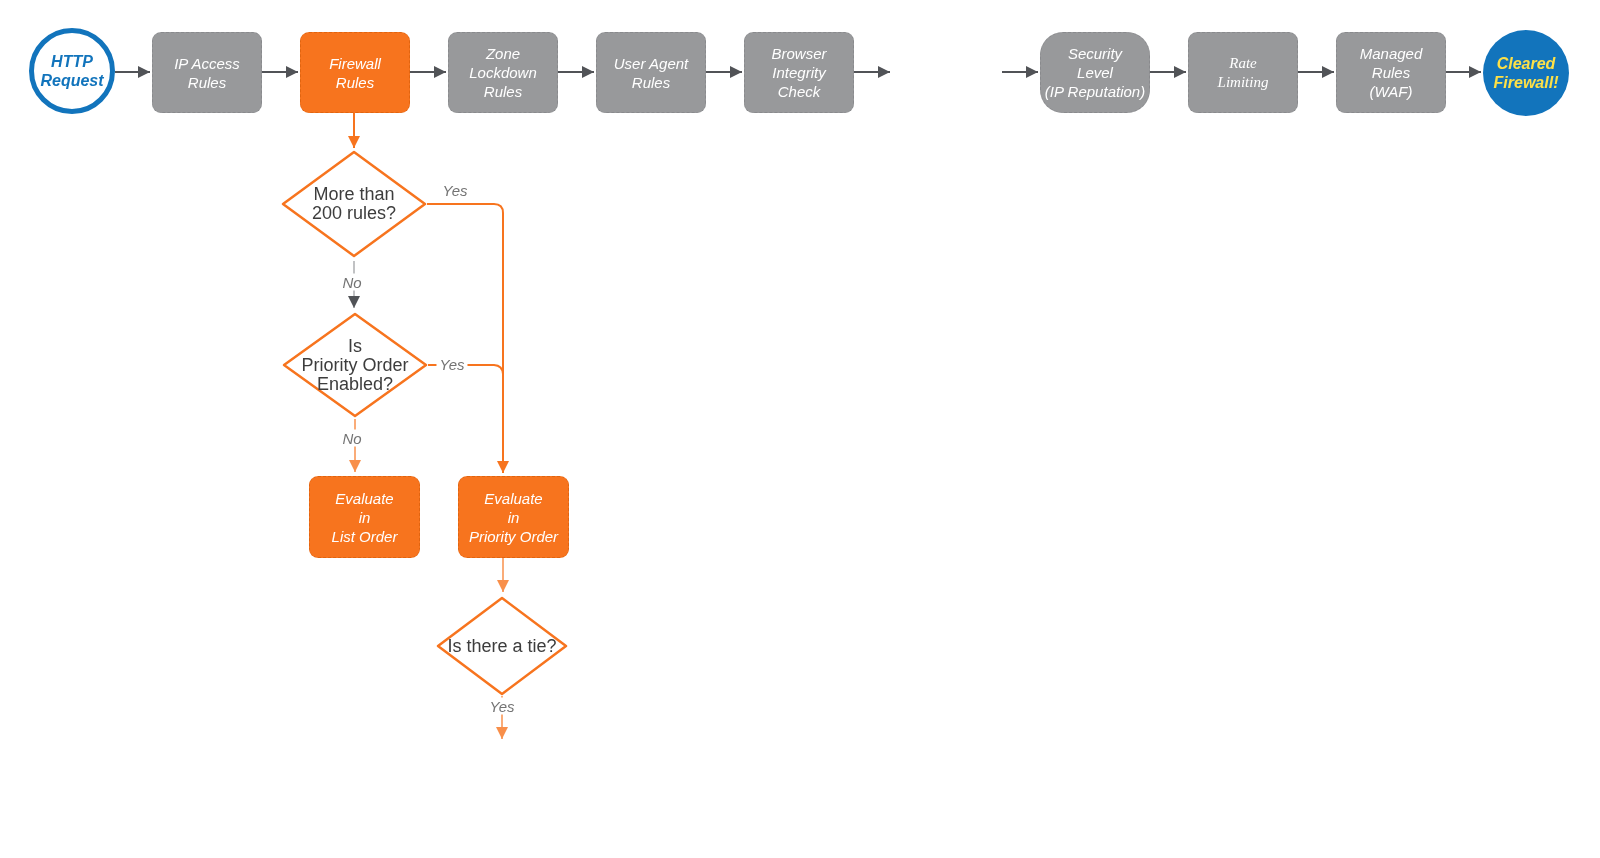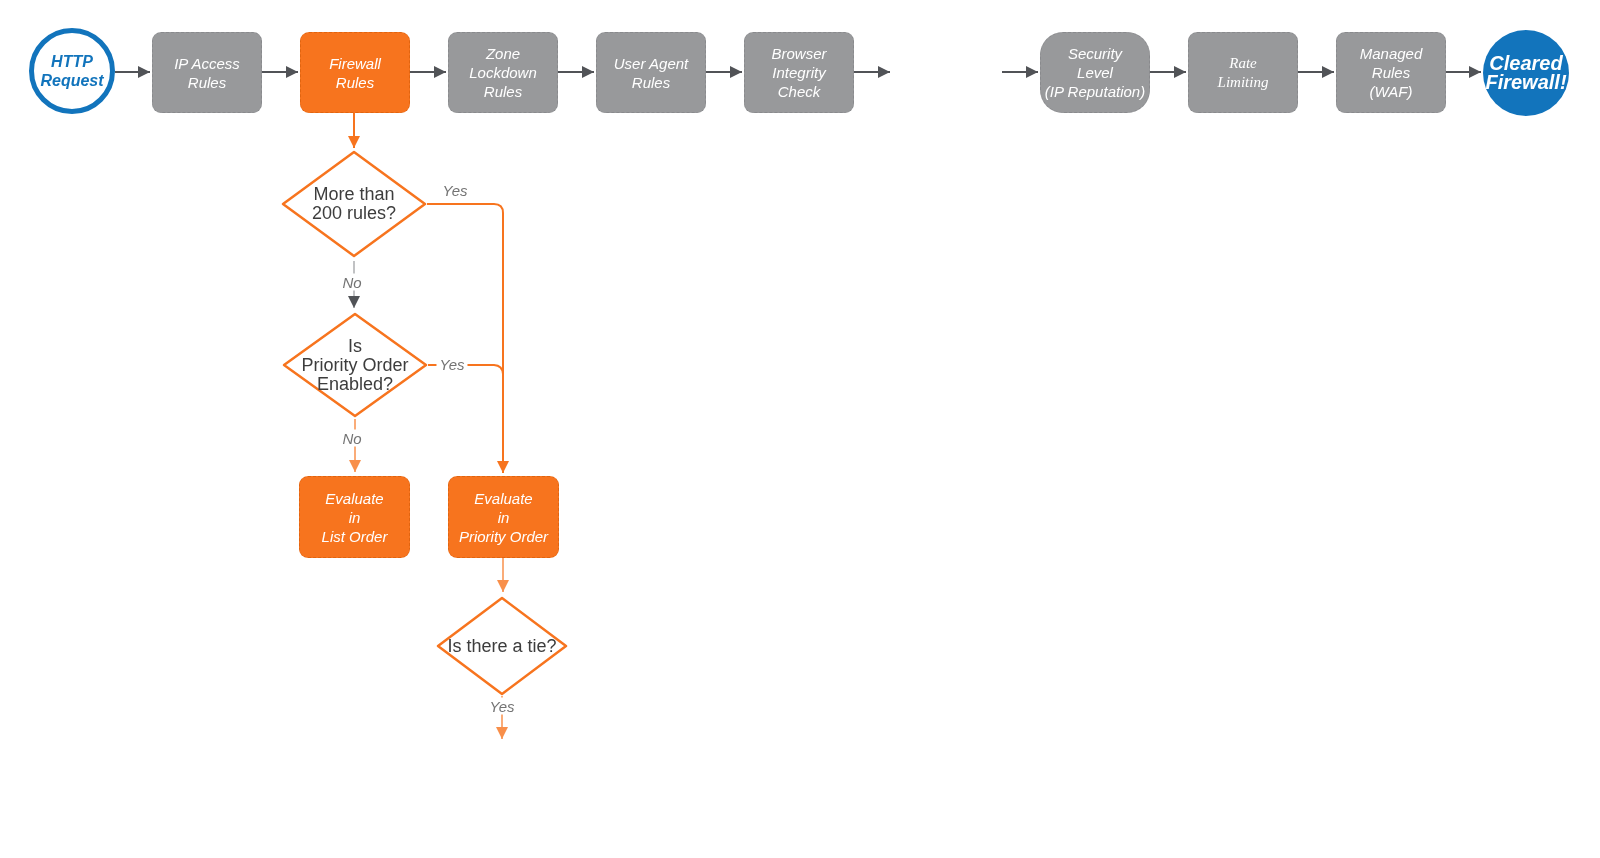--- a/index.html
+++ b/index.html
@@ -19,32 +19,32 @@
     background: #98999B; border: 1px dashed #898A8D;
     color: #ffffff; font-style: italic; font-size: 15px; line-height: 19px;
   }
   .stage.highlight, .action {
     background: #F7741E; border: 1px dashed #E06410; color: #ffffff;
   }
   .action {
     border-radius: 9px; font-style: italic; font-size: 15px; line-height: 19px;
     width: 111px; height: 82px;
     display: flex; align-items: center; justify-content: center;
-    text-align: center; white-space: pre-line; position: absolute; box-sizing: border-box;
+    text-align: center; white-space: pre-line; position: absolute; box-sizing: border-box; margin-left: 10px;
   }
   .circle {
     border-radius: 50%; font-weight: bold; font-style: italic;
     font-size: 16px; line-height: 19px;
   }
   .circle.start {
     width: 86px; height: 86px; background: #ffffff;
     border: 5px solid #1274BC; color: #1274BC;
   }
   .circle.end {
-    width: 86px; height: 86px; background: #1274BC; color: #ffffff; font-size: 20px;
+    width: 86px; height: 86px; background: #1274BC; color: #fde047; font-size: 16px;
   }
   .diamond { position: absolute; }
   .diamond svg { position: absolute; left: 0; top: 0; }
   .diamond .dlabel {
     position: absolute; left: 0; top: 0; right: 0; bottom: 0;
     display: flex; align-items: center; justify-content: center;
     text-align: center; white-space: pre-line;
     font-size: 18px; line-height: 19px; color: #3D3D3D;
   }
   .edge-label {

